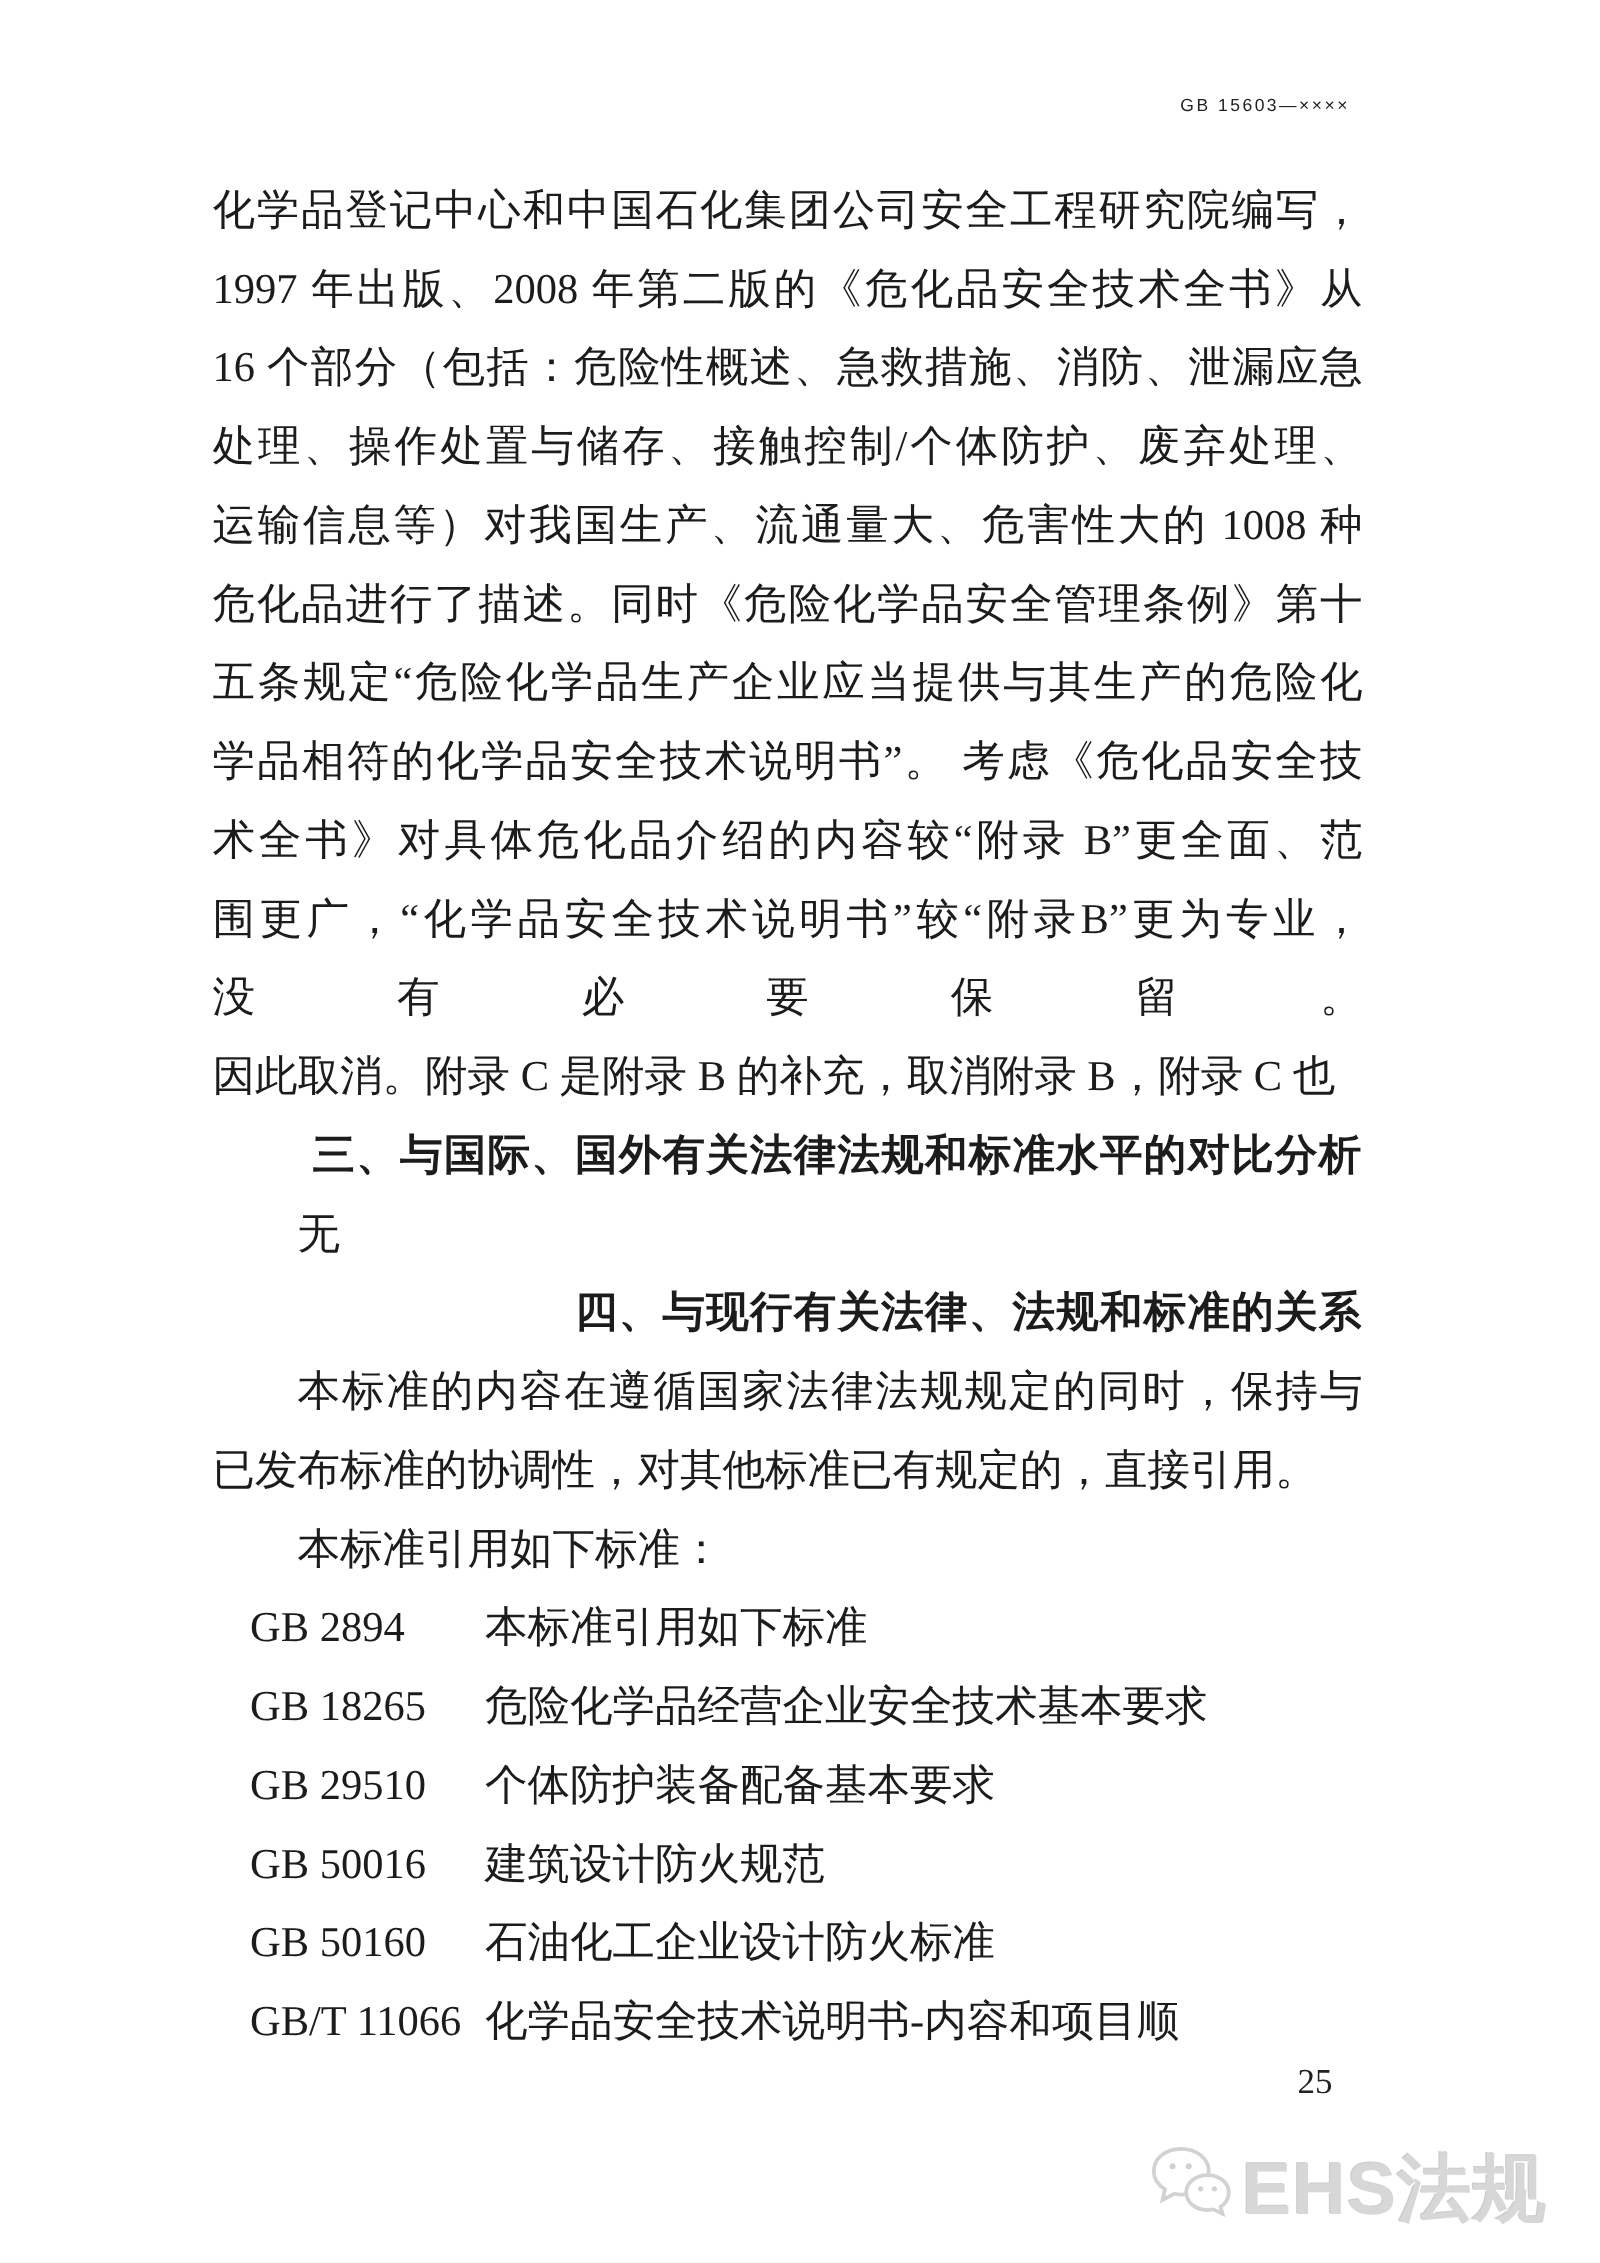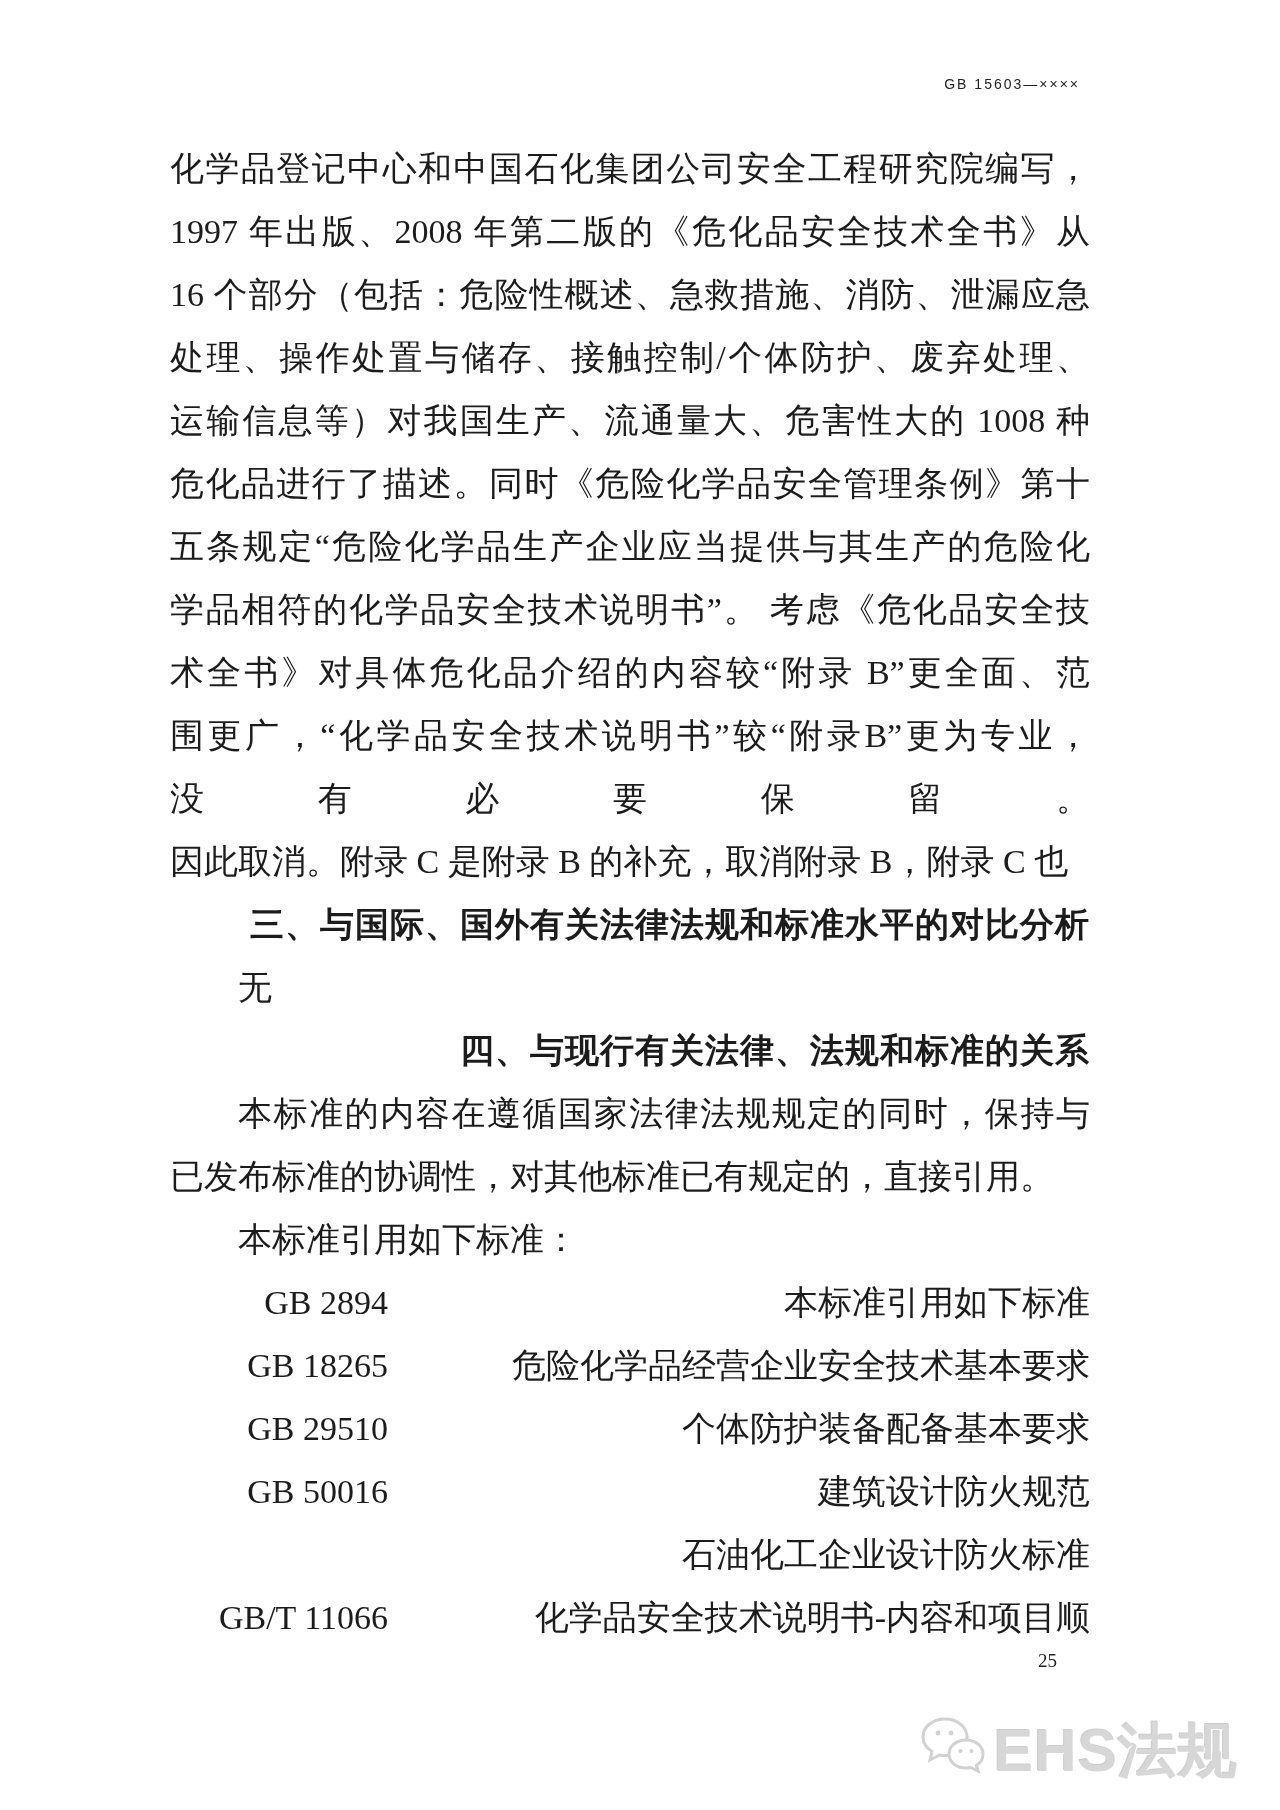--- a/index.html
+++ b/index.html
@@ -24,26 +24,26 @@
   .p-line { text-align:justify; text-align-last:justify; }
   .para1 .p-line:last-child { text-align-last:left; }
   .para2 .p-line:last-child { text-align-last:left; }
   .para2 .p-line:first-child { text-indent:68px; }
   .heading {
     font-family:"Liberation Sans","DejaVu Sans",sans-serif;
     font-weight:bold; padding-left:68px; font-size:34px;
     white-space:nowrap; letter-spacing:1px;text-align:right;
   }
   .indent-line { padding-left:68px; }
-  .std-row { display:flex; padding-left:30px;text-align:right; }
+  .std-row { display:flex; padding-left:30px; }
   .std-code { flex:0 0 188px; white-space:nowrap; }
   .std-title { flex:1; white-space:nowrap; }
   .page-number {
     position:absolute; left:1038px; top:1650px;
-    font-size:19px; color:#222;
+    font-size:28px; color:#222;
   }
   .watermark {
     position:absolute; right:42px; top:1712px;
     display:flex; align-items:center; gap:6px;
     color:#d7d7d7;
     font-family:"Liberation Sans","DejaVu Sans",sans-serif;
     font-size:59px; font-weight:bold; letter-spacing:1px;
     text-shadow:1px 1px 0 #ffffff, -1px -1px 0 #cccccc;
     user-select:none;
   }
@@ -99,20 +99,21 @@
       </div>
         <div class="std-row">
         <span class="std-code">GB 29510</span>
         <span class="std-title">个体防护装备配备基本要求</span>
       </div>
         <div class="std-row">
         <span class="std-code">GB 50016</span>
         <span class="std-title">建筑设计防火规范</span>
       </div>
         <div class="std-row">
+        <span class="std-code">GB 50160</span>
         <span class="std-title">石油化工企业设计防火标准</span>
       </div>
         <div class="std-row">
         <span class="std-code">GB/T 11066</span>
         <span class="std-title">化学品安全技术说明书-内容和项目顺</span>
       </div>
       </div>
 
   </div>
 

